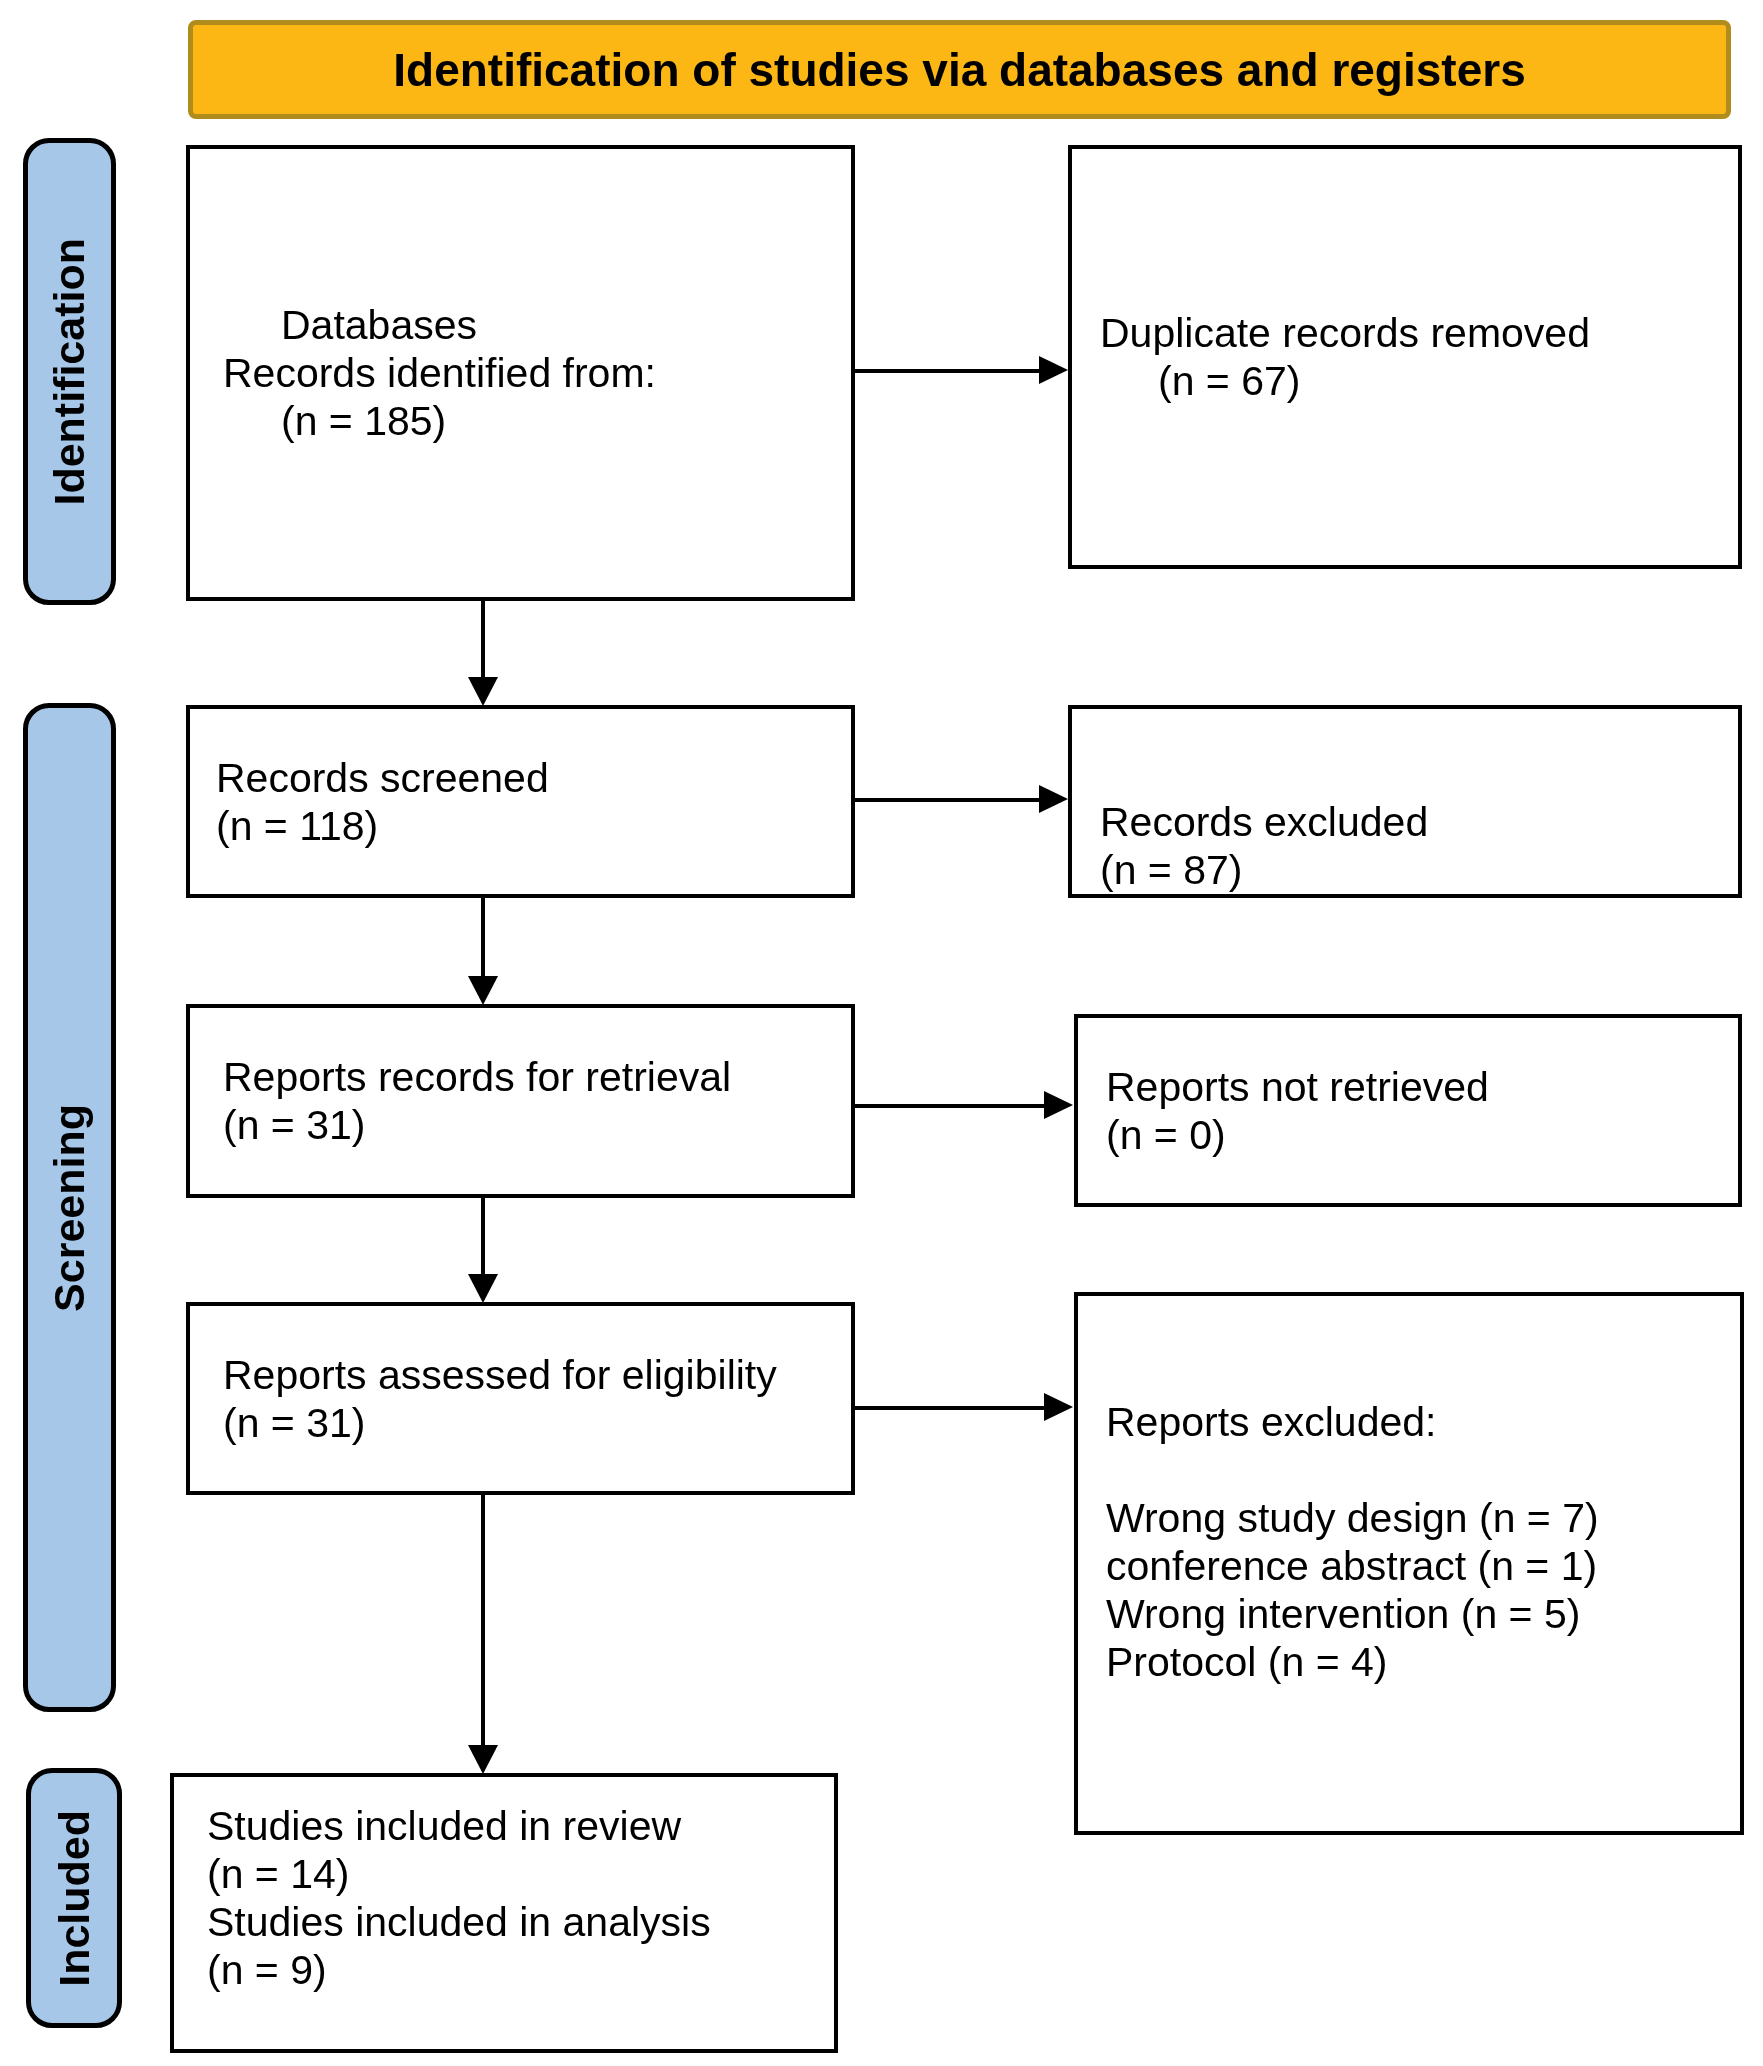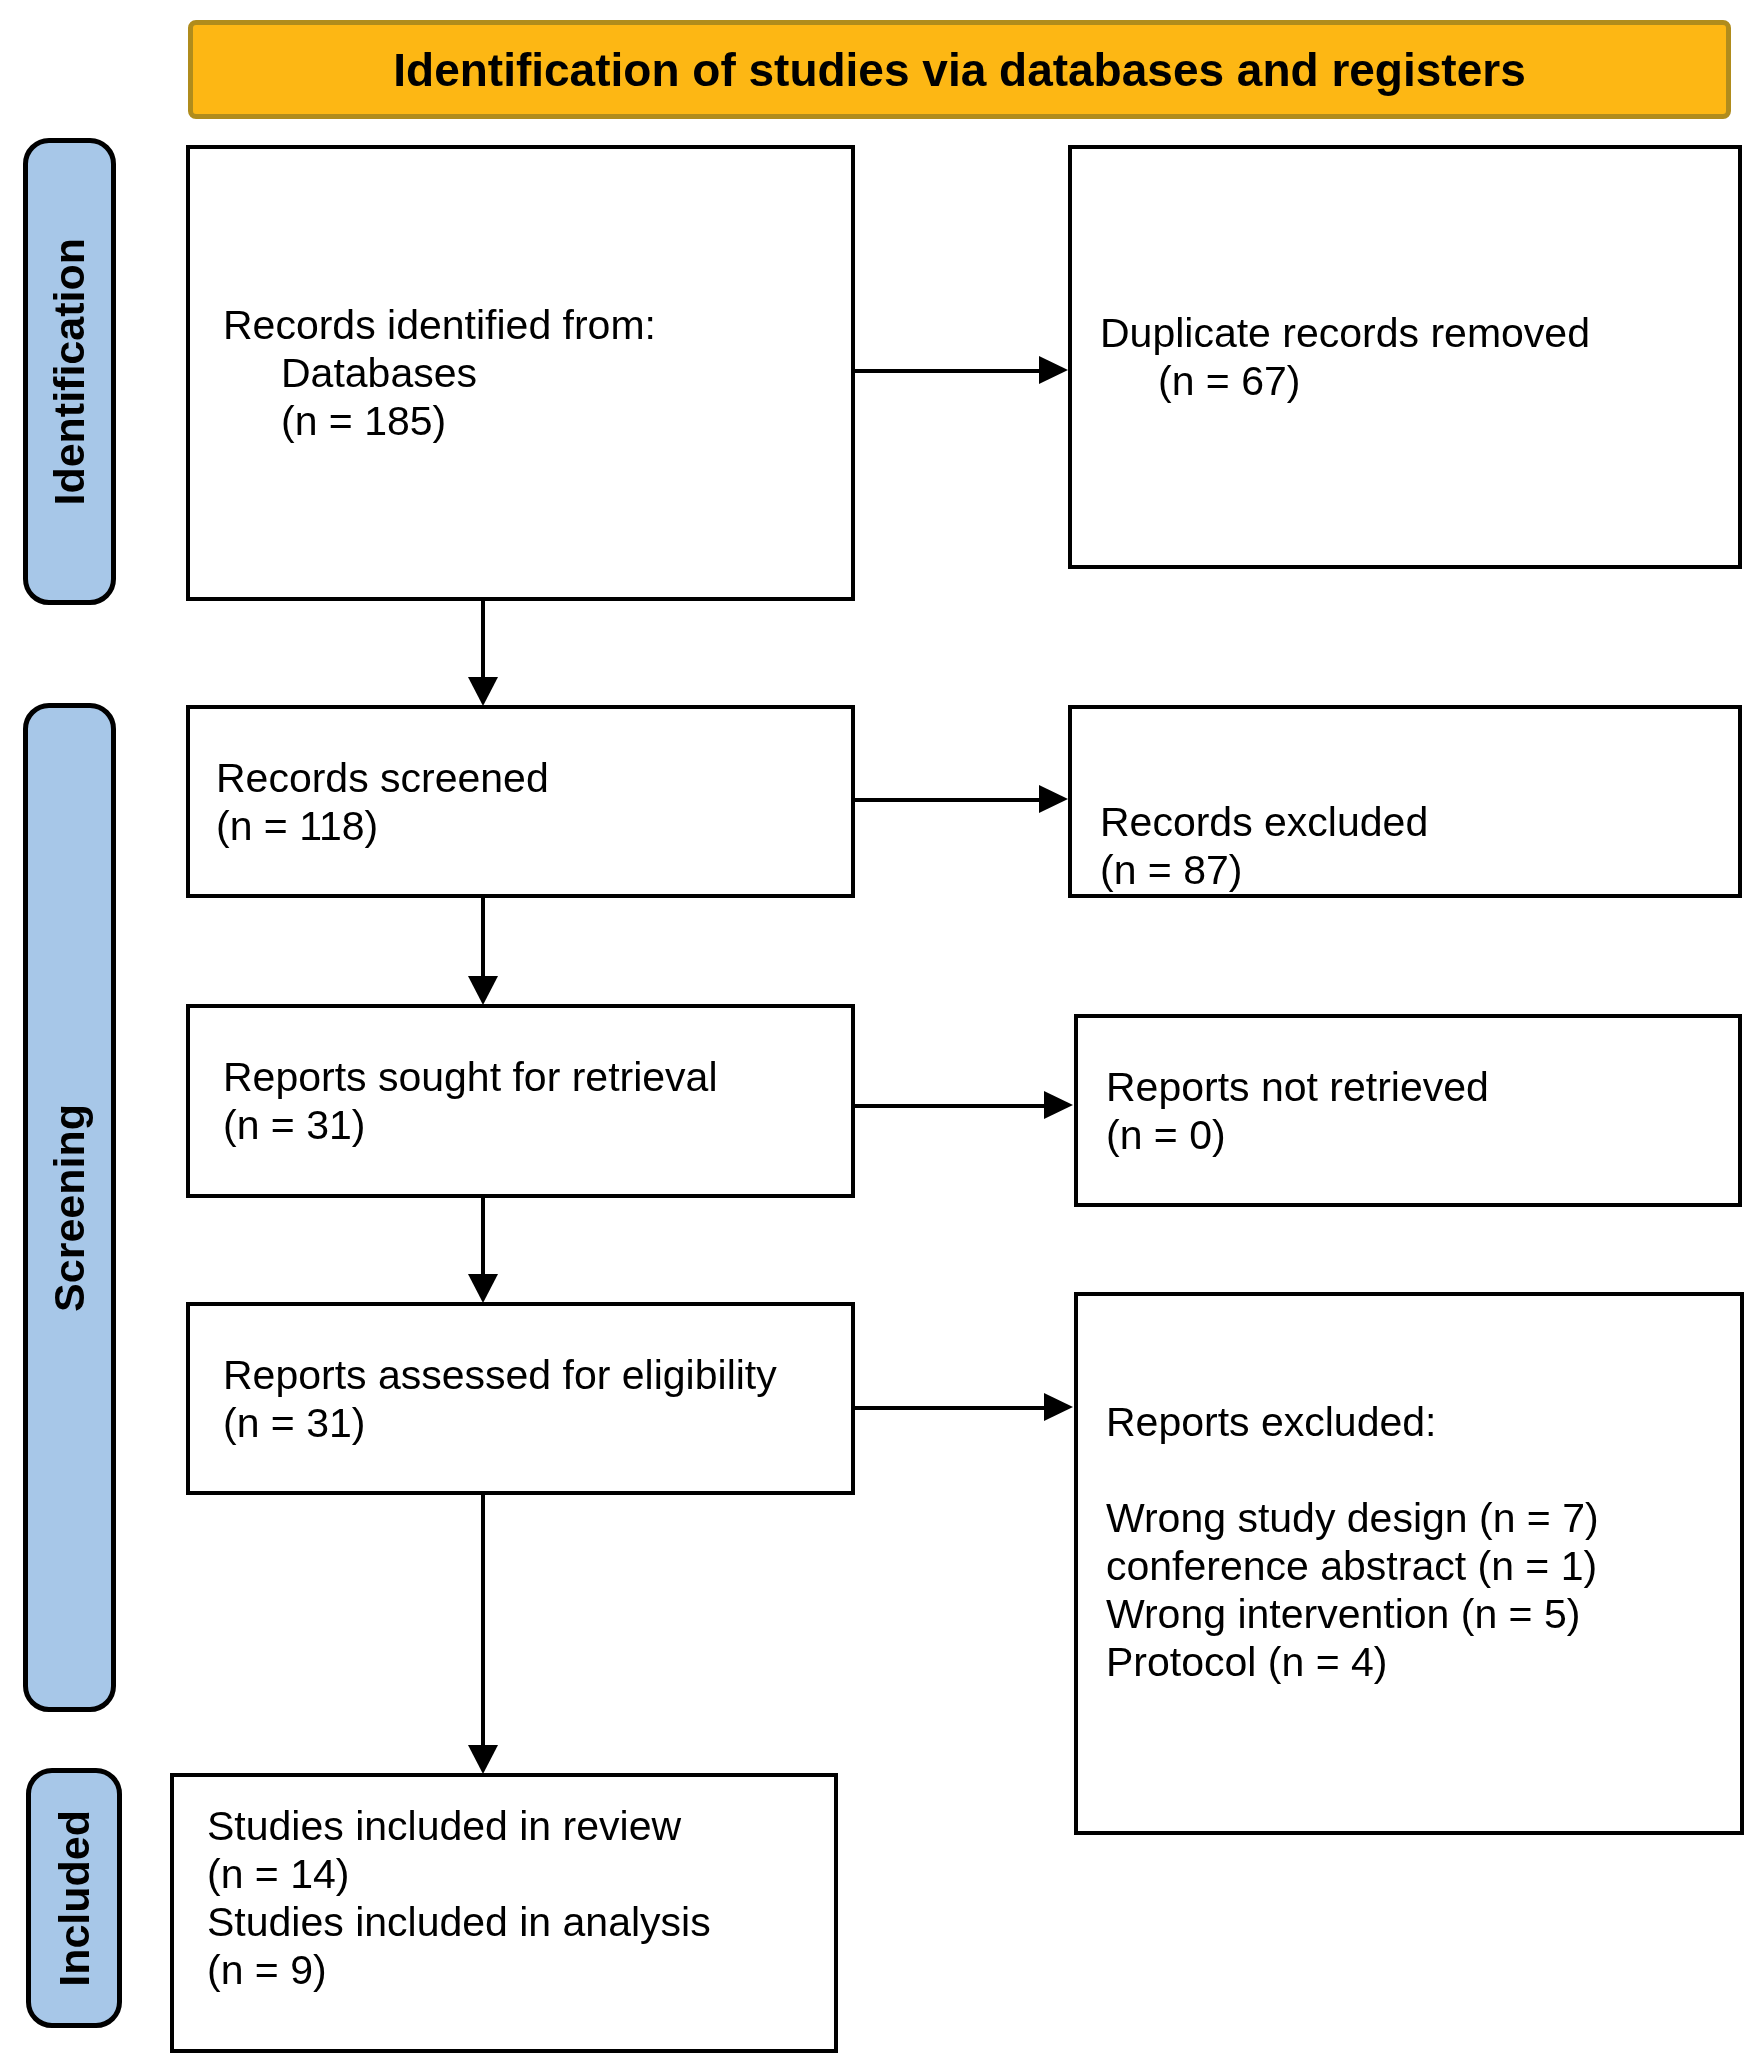--- a/index.html
+++ b/index.html
@@ -96,40 +96,40 @@
     <span>Identification</span>
   </div>
   <div class="stage screening">
     <span>Screening</span>
   </div>
   <div class="stage included">
     <span>Included</span>
   </div>
 
   <div class="fbox b1">
+    <div class="ln indent">Databases</div>
     <div class="ln">Records identified from:</div>
-    <div class="ln indent">Databases</div>
     <div class="ln indent">(n = 185)</div>
   </div>
   <div class="fbox b2">
     <div class="ln">Duplicate records removed</div>
     <div class="ln indent">(n = 67)</div>
   </div>
 
   <div class="fbox b3">
     <div class="ln">Records screened</div>
     <div class="ln">(n = 118)</div>
   </div>
   <div class="fbox b4">
     <div class="ln">Records excluded</div>
     <div class="ln">(n = 87)</div>
   </div>
 
   <div class="fbox b5">
-    <div class="ln">Reports sought for retrieval</div>
+    <div class="ln">Reports records for retrieval</div>
     <div class="ln">(n = 31)</div>
   </div>
   <div class="fbox b6">
     <div class="ln">Reports not retrieved</div>
     <div class="ln">(n = 0)</div>
   </div>
 
   <div class="fbox b7">
     <div class="ln">Reports assessed for eligibility</div>
     <div class="ln">(n = 31)</div>

